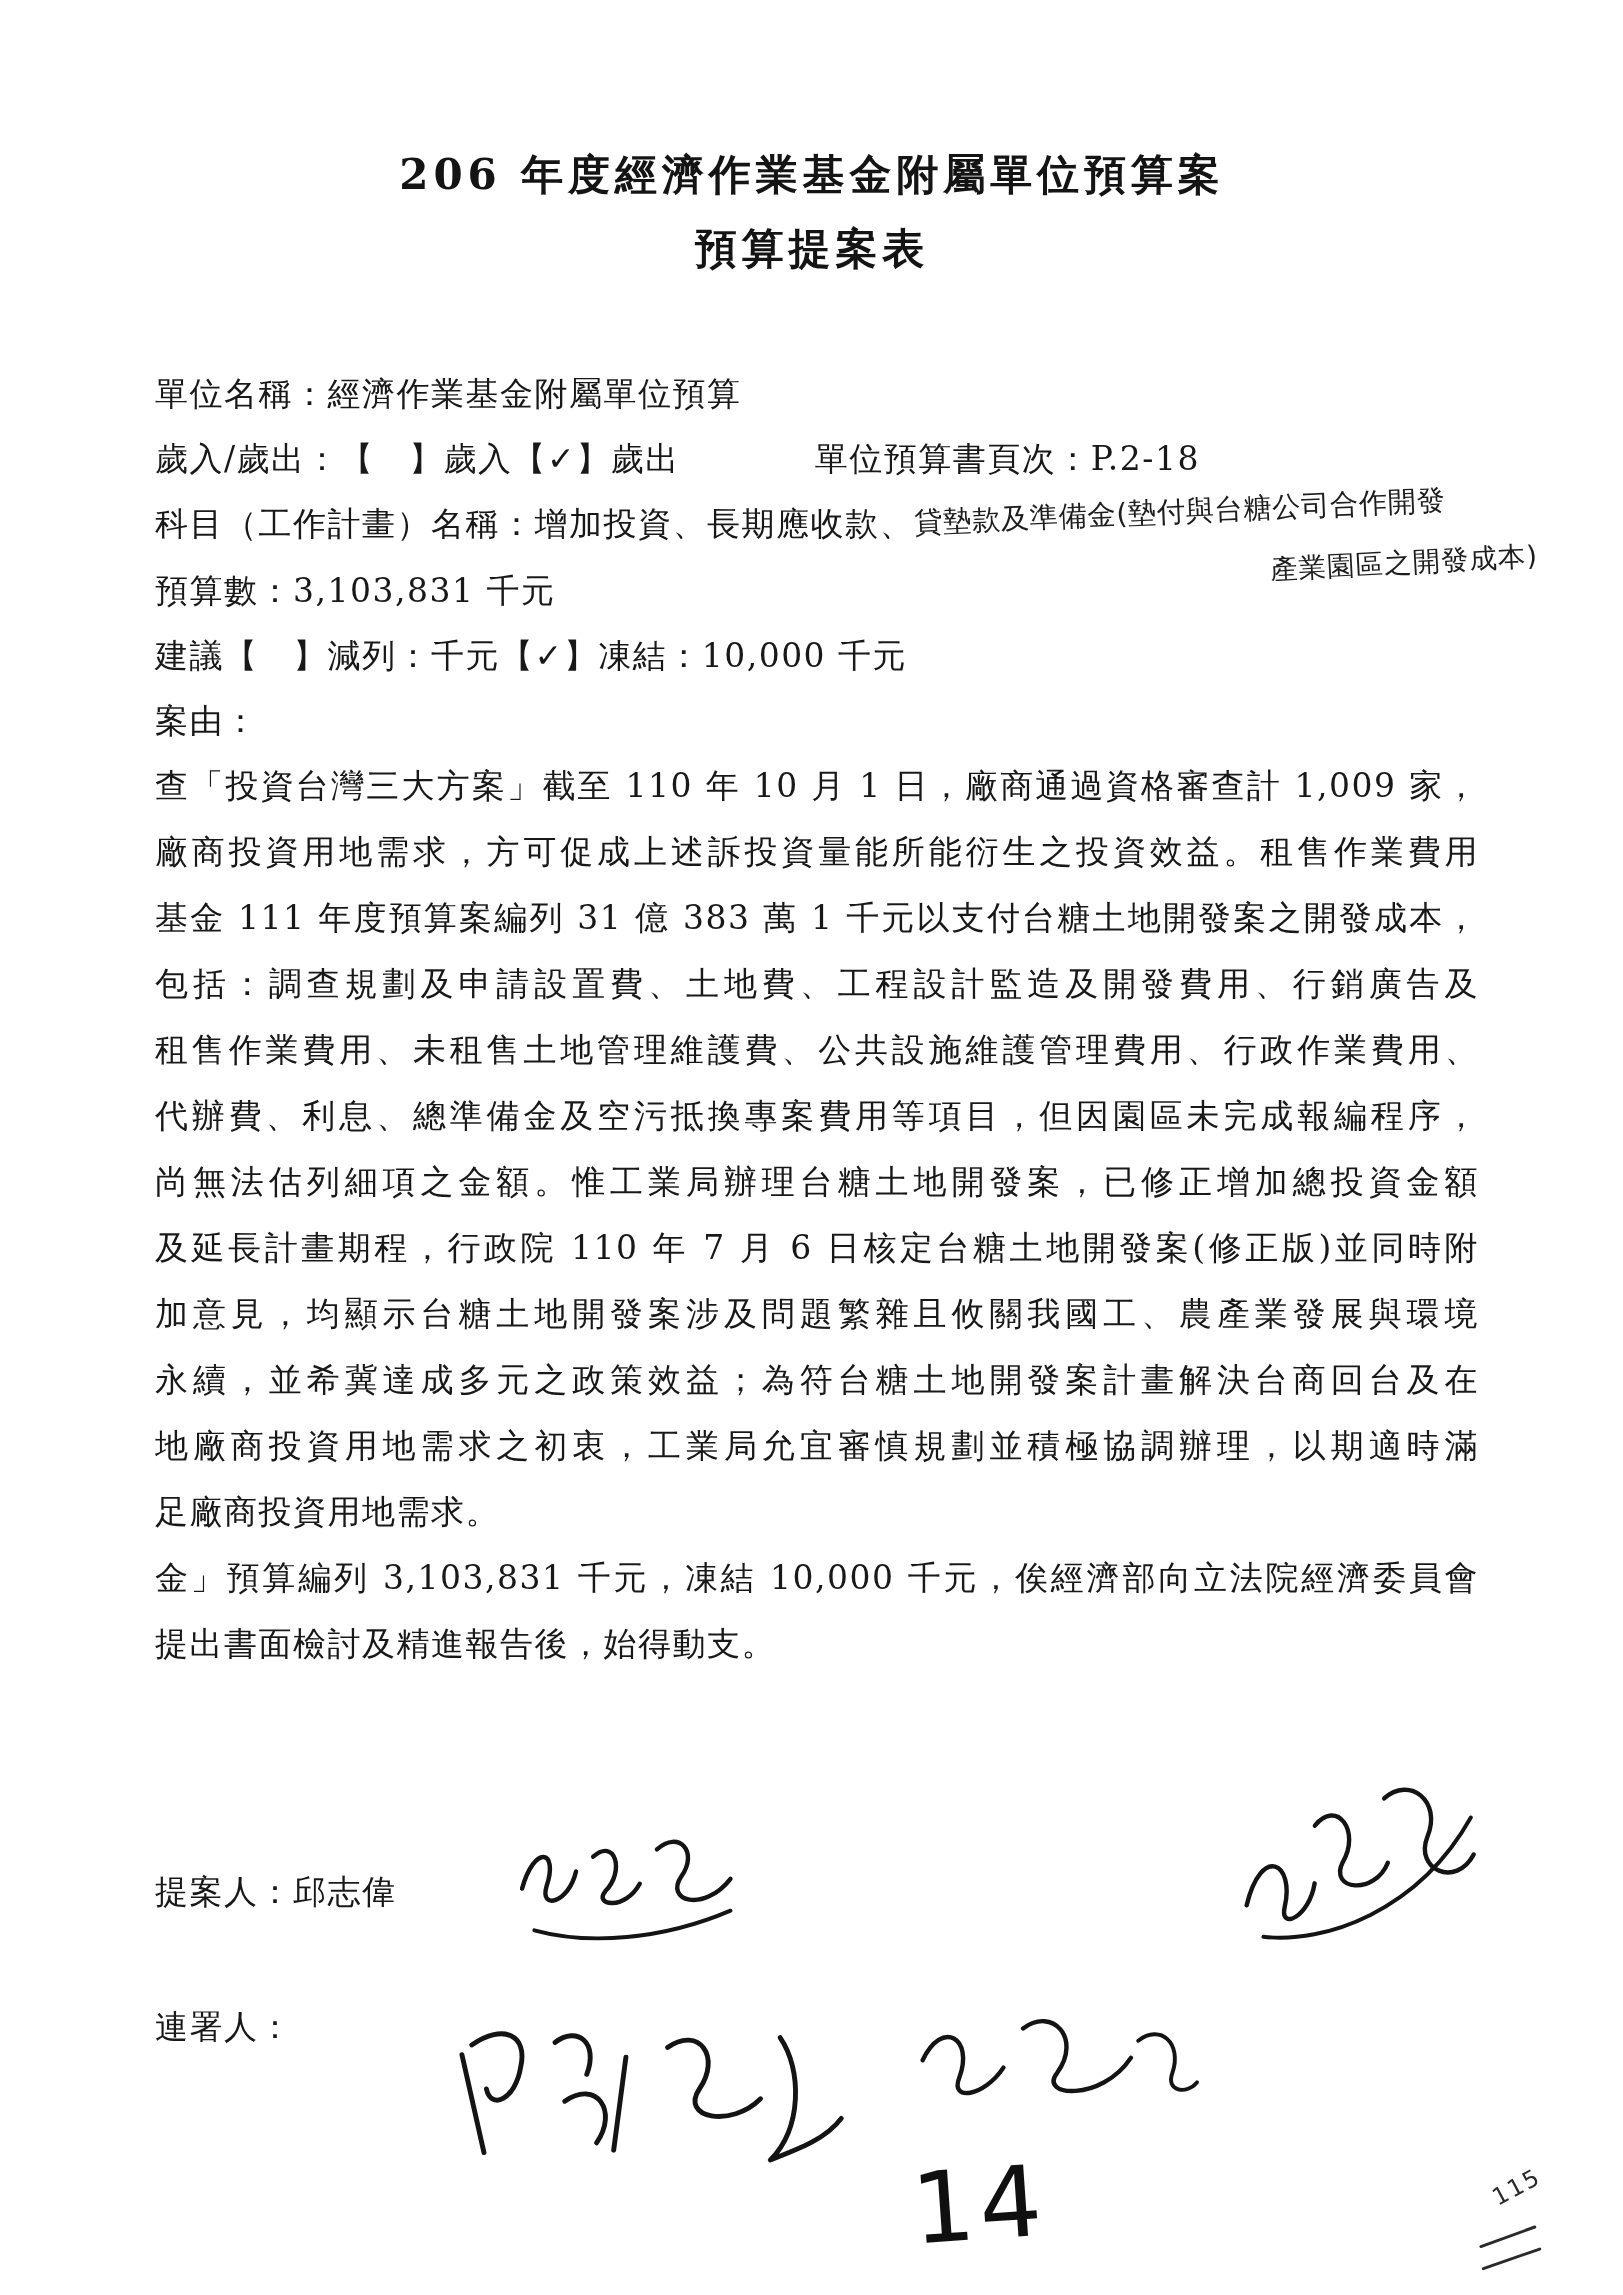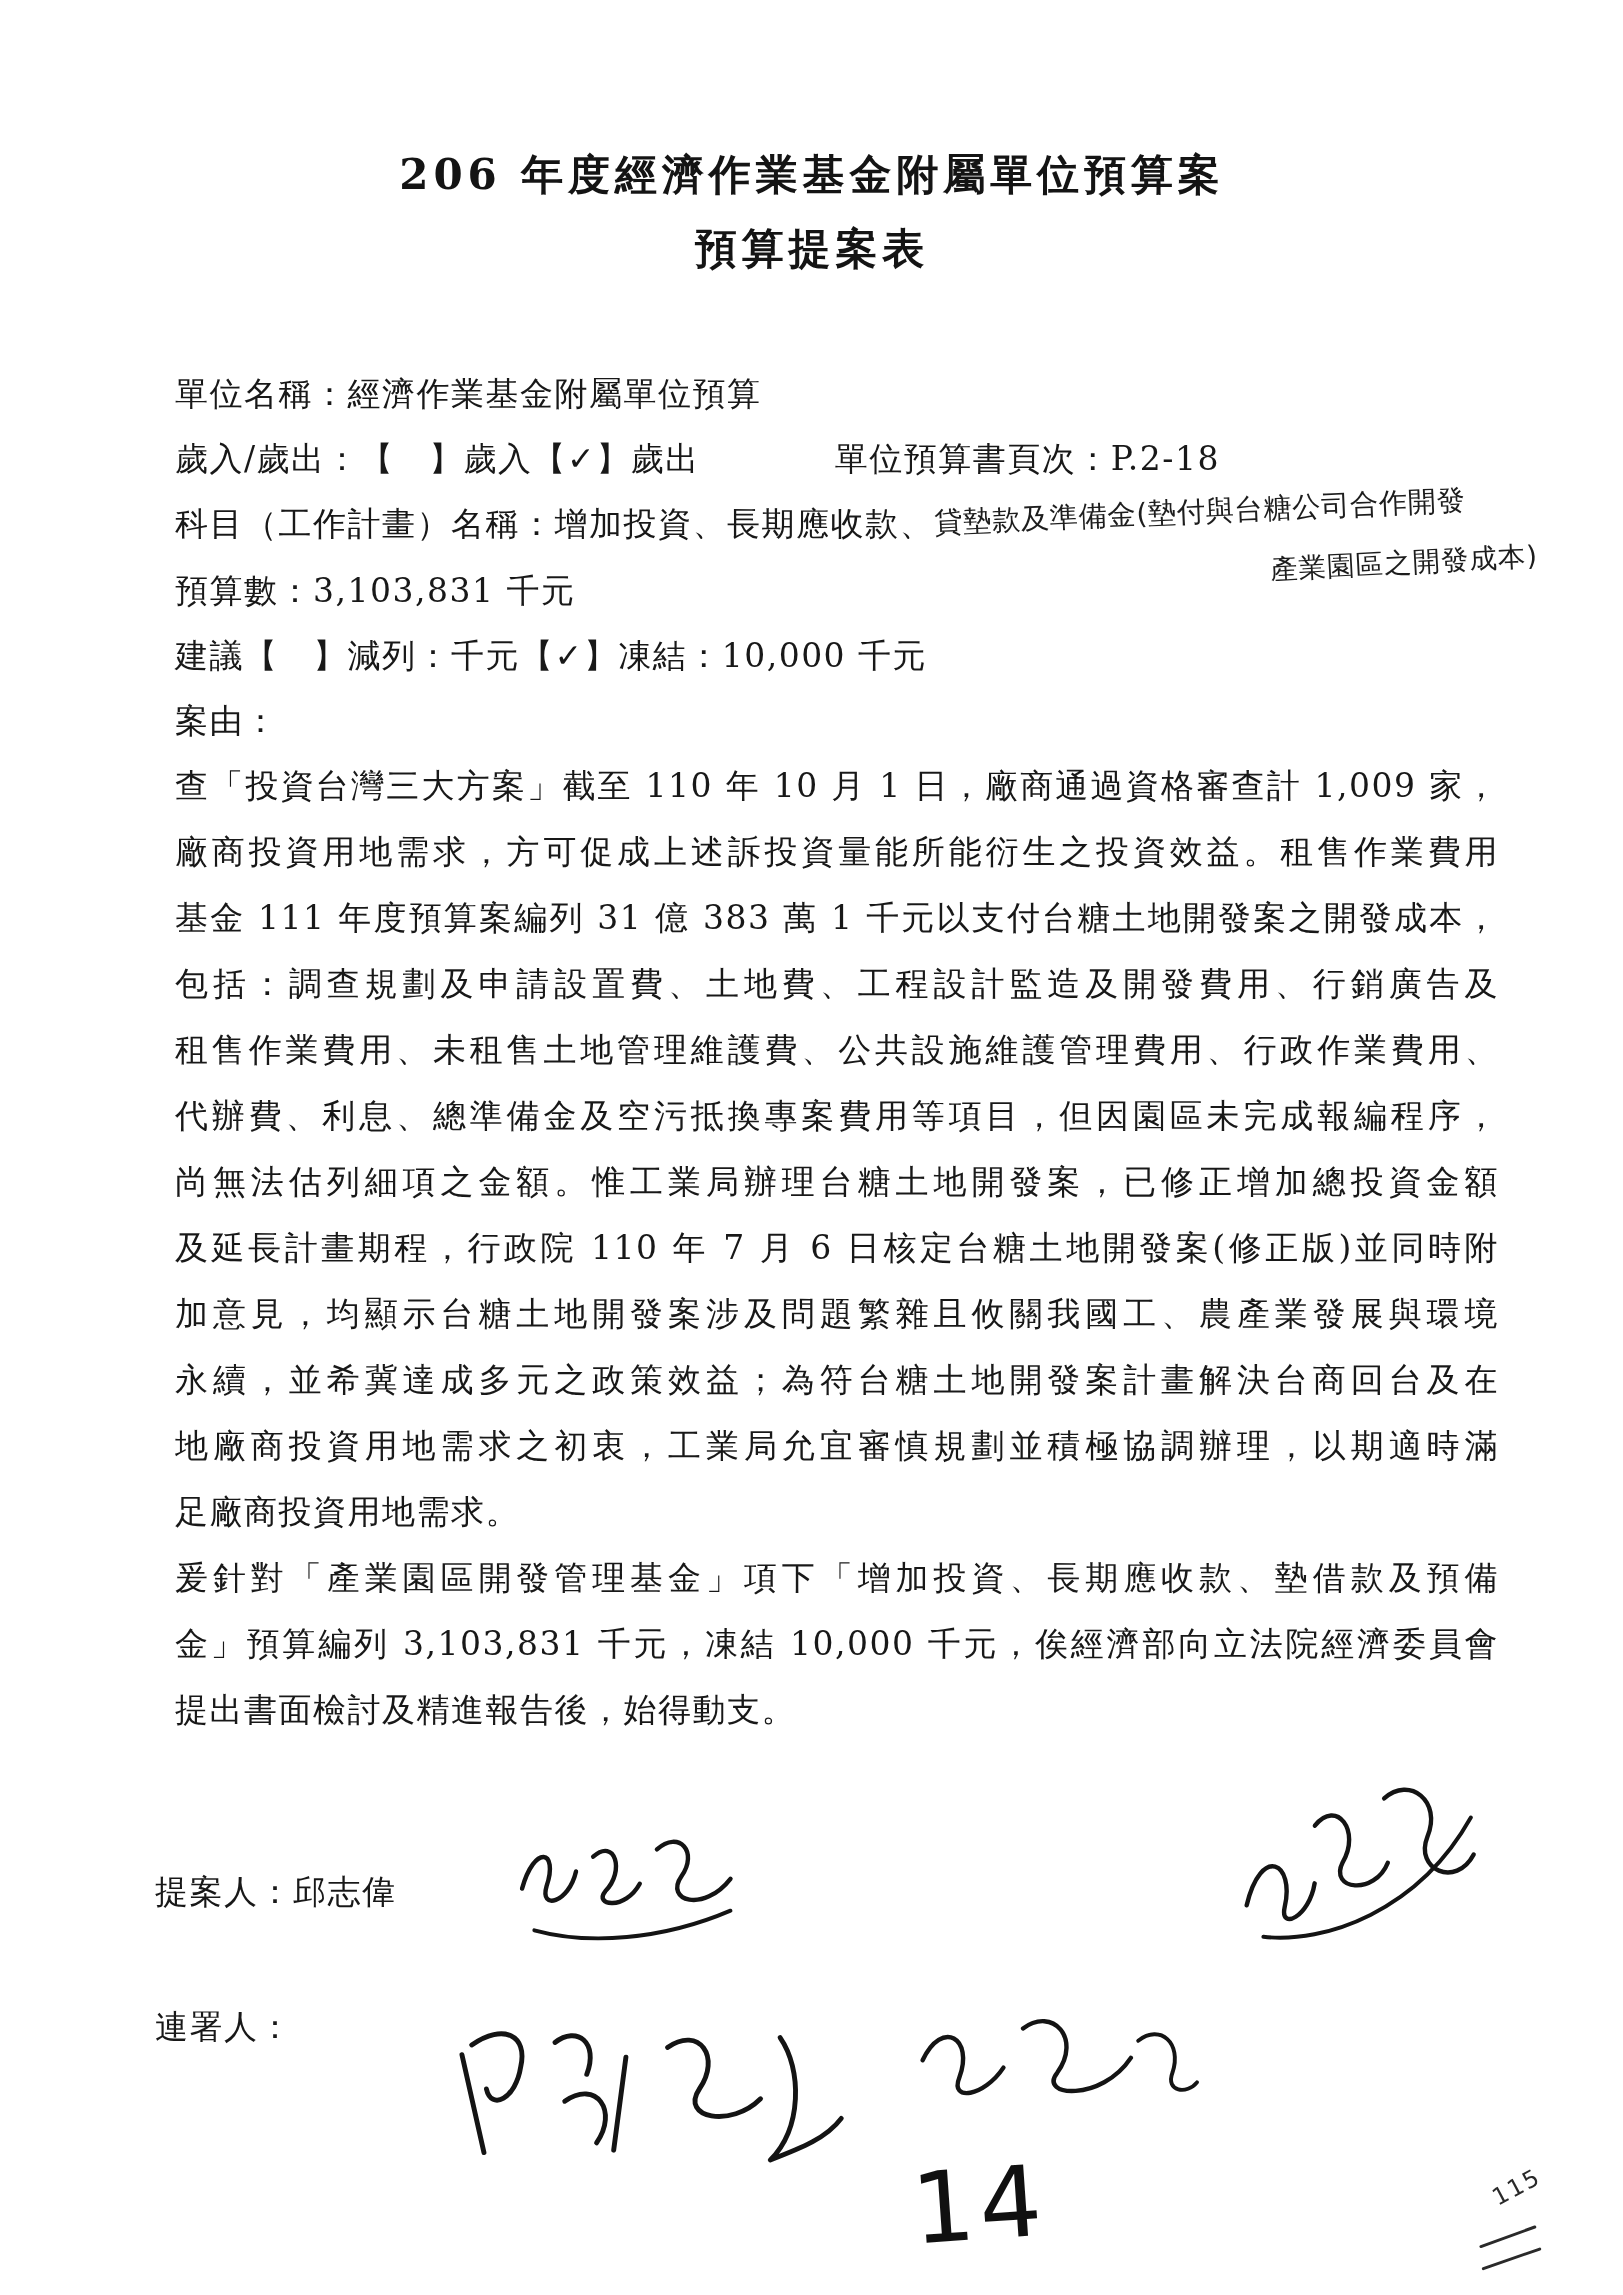--- a/index.html
+++ b/index.html
@@ -7,21 +7,21 @@
     width:1624px; height:2295px; position:relative; overflow:hidden;
     background:#ffffff; color:#161616;
     font-family:"DejaVu Serif","Liberation Serif",serif;
   }
   .title {
     position:absolute; left:0; width:100%; text-align:center;
     font-weight:bold; letter-spacing:4.9px; color:#141414;
   }
   .title1 { top:147px; font-size:42px; }
   .title2 { top:221px; font-size:42px; }
-  .content { position:absolute; left:155px; top:361px; width:1324px;margin-left:20px; }
+  .content { position:absolute; left:155px; top:361px; width:1324px; }
   .field {
     font-size:33px; line-height:65px; letter-spacing:1.5px;
     white-space:nowrap; color:#181818;
   }
   .row { display:flex; align-items:flex-end;gap:47px; }
   .pageref { margin-left:88px; }
   .para .line {
     font-size:33px; line-height:66px; letter-spacing:1.5px;
     text-align:justify; text-align-last:justify; color:#181818;
   }
@@ -85,21 +85,20 @@
         <div class="line">租售作業費用、未租售土地管理維護費、公共設施維護管理費用、行政作業費用、</div>
         <div class="line">代辦費、利息、總準備金及空污抵換專案費用等項目，但因園區未完成報編程序，</div>
         <div class="line">尚無法估列細項之金額。惟工業局辦理台糖土地開發案，已修正增加總投資金額</div>
         <div class="line">及延長計畫期程，行政院 110 年 7 月 6 日核定台糖土地開發案(修正版)並同時附</div>
         <div class="line">加意見，均顯示台糖土地開發案涉及問題繁雜且攸關我國工、農產業發展與環境</div>
         <div class="line">永續，並希冀達成多元之政策效益；為符台糖土地開發案計畫解決台商回台及在</div>
         <div class="line">地廠商投資用地需求之初衷，工業局允宜審慎規劃並積極協調辦理，以期適時滿</div>
         <div class="line">足廠商投資用地需求。</div>
       </div>
     <div class="para">
-        <div class="line">爰針對「產業園區開發管理基金」項下「增加投資、長期應收款、墊借款及預備</div>
         <div class="line">金」預算編列 3,103,831 千元，凍結 10,000 千元，俟經濟部向立法院經濟委員會</div>
         <div class="line">提出書面檢討及精進報告後，始得動支。</div>
       </div>
   </div>
 
   <div class="hand hand-line2">產業園區之開發成本)</div>
 
   <div class="signer-line proposer">提案人：邱志偉</div>
   <div class="signer-line cosigner">連署人：</div>
 

